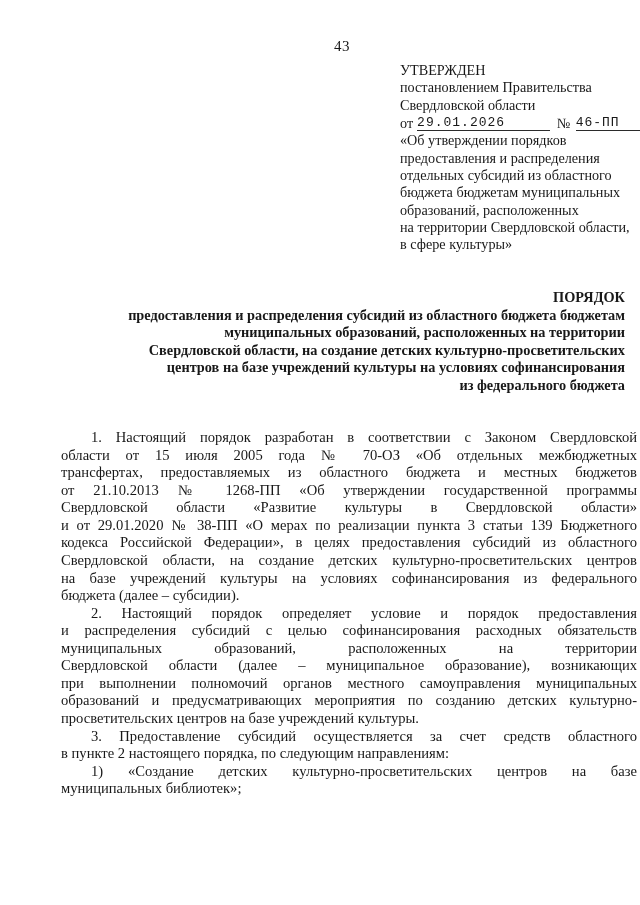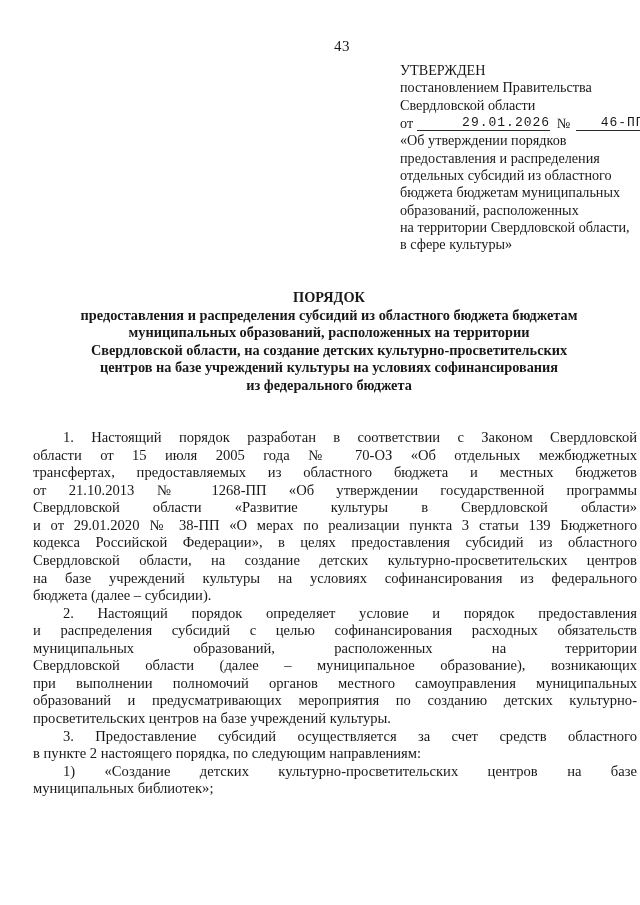--- a/index.html
+++ b/index.html
@@ -33,49 +33,50 @@
     align-items: flex-end;
     height: 17.35px;
     margin-bottom: 1px;
   }
   .date-row .word { line-height: 16px; }
   .blank {
     border-bottom: 1.5px solid #2b2b2b;
     font-family: "Liberation Mono", "DejaVu Sans Mono", monospace;
     font-size: 13px;
     line-height: 15px;
-    text-align: right;
+    text-align: left;
     letter-spacing: 1px;
   }
   .blank-date { width: 133px; margin-left: 4px; }
   .num-sign { margin-left: 7px; }
   .blank-num { width: 69px; margin-left: 5px; }
   .doc-title {
     position: absolute;
     left: 33px;
     top: 289px;
     width: 592px;
-    text-align: center;
+    text-align: right;
     font-weight: bold;
     font-size: 14.3px;
     line-height: 17.6px;
   }
   .doc-title .line { white-space: nowrap; }
   .body-text {
     position: absolute;
     left: 33px;
     top: 429px;
     width: 604px;
     font-size: 14.6px;
     line-height: 17.56px;
   }
   .jline {
     text-align: justify;
     text-align-last: justify;
     text-justify: inter-word;
+    margin-left: 28px;
   }
   .jline.first { text-indent: 30px; }
   .jline.last { text-align-last: auto; }
 </style>
 </head>
 <body>
 
 <div class="page">
 
   <div class="page-number">43</div>

